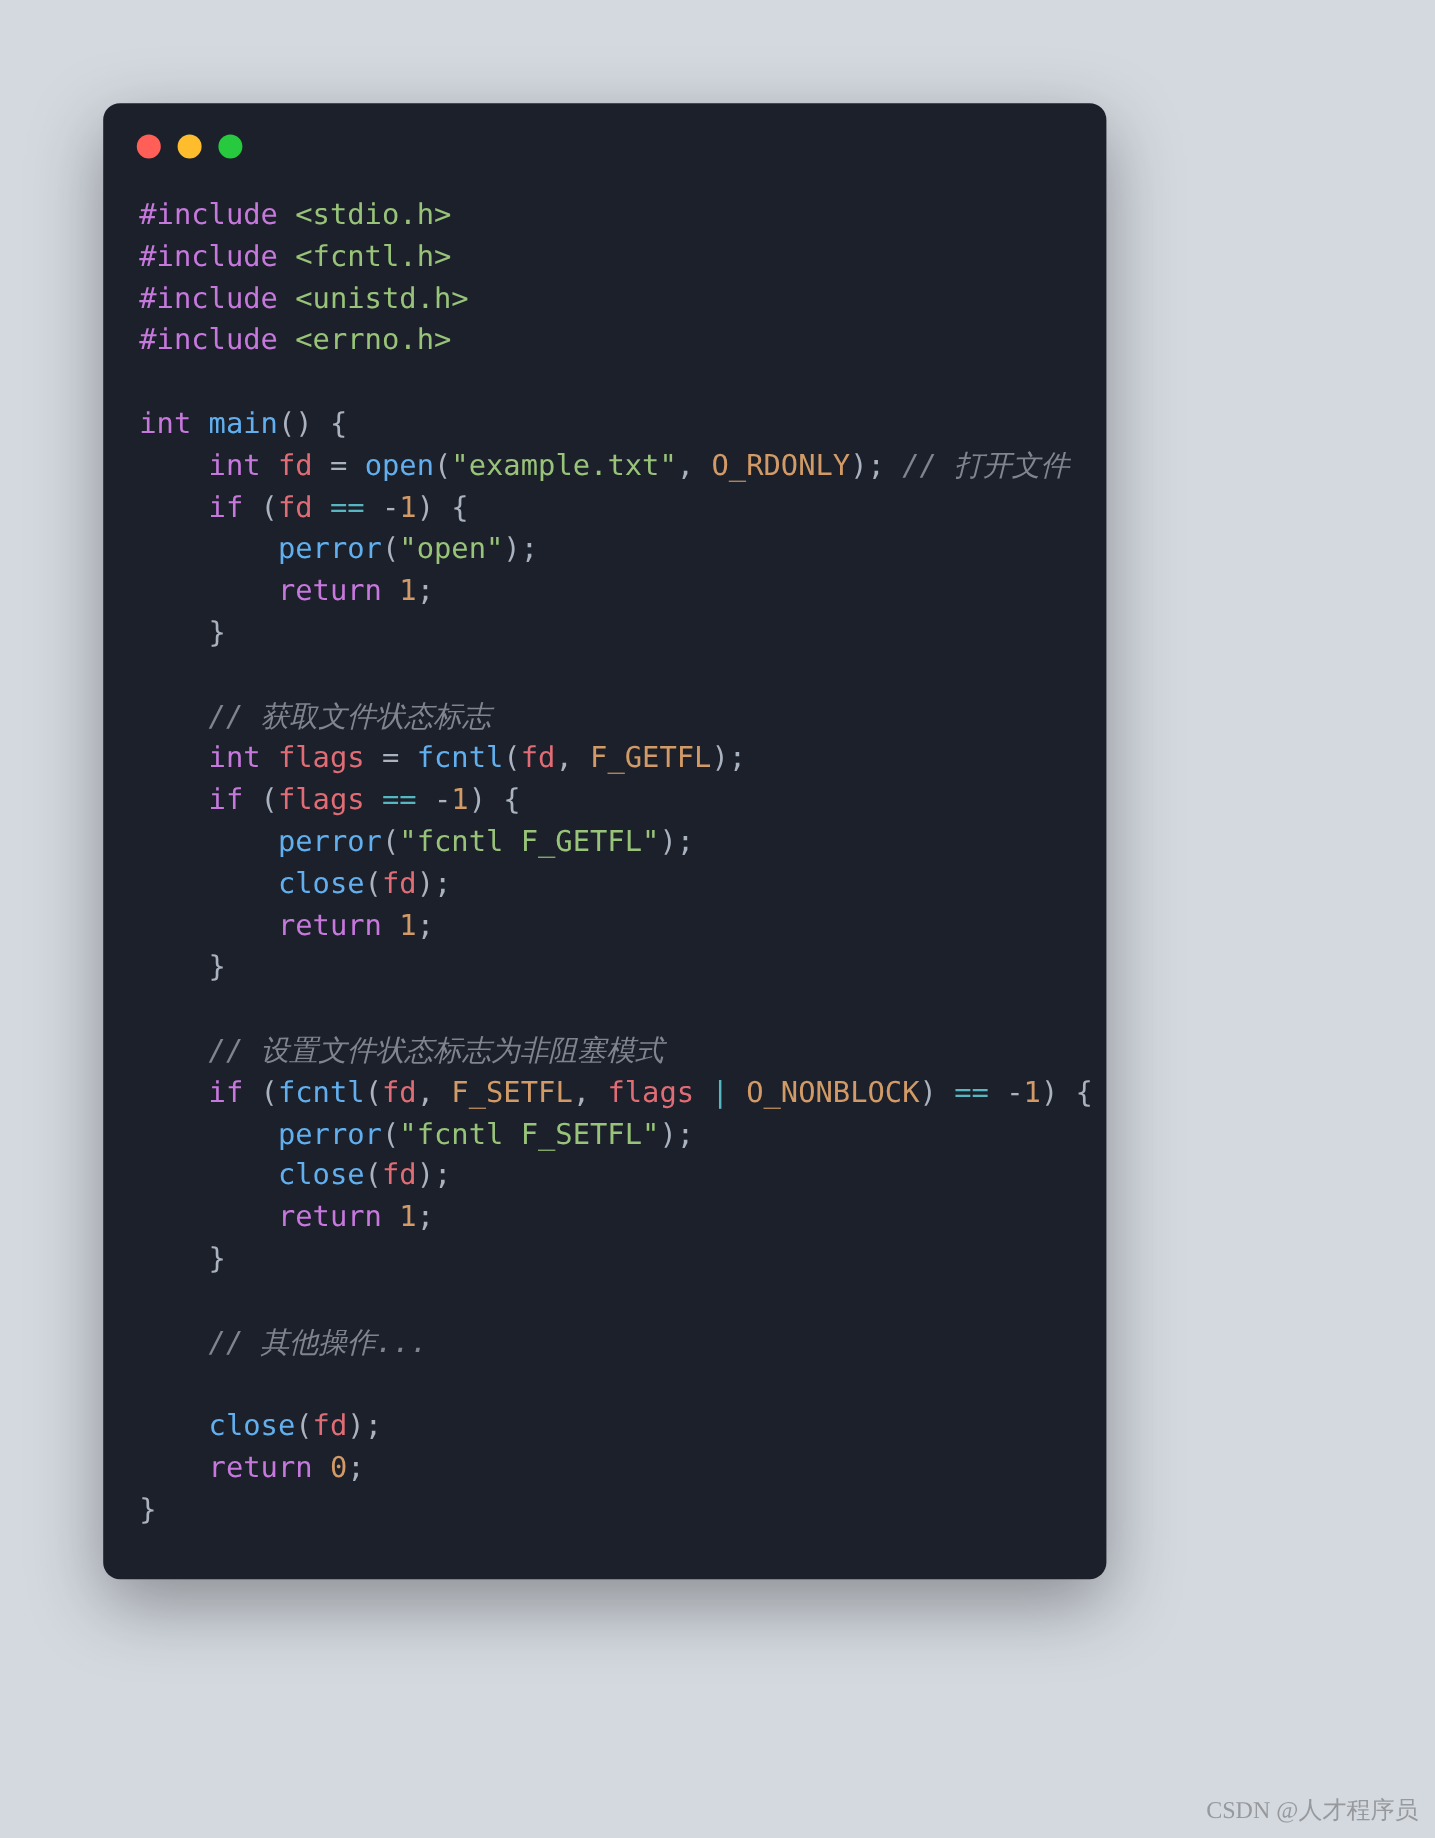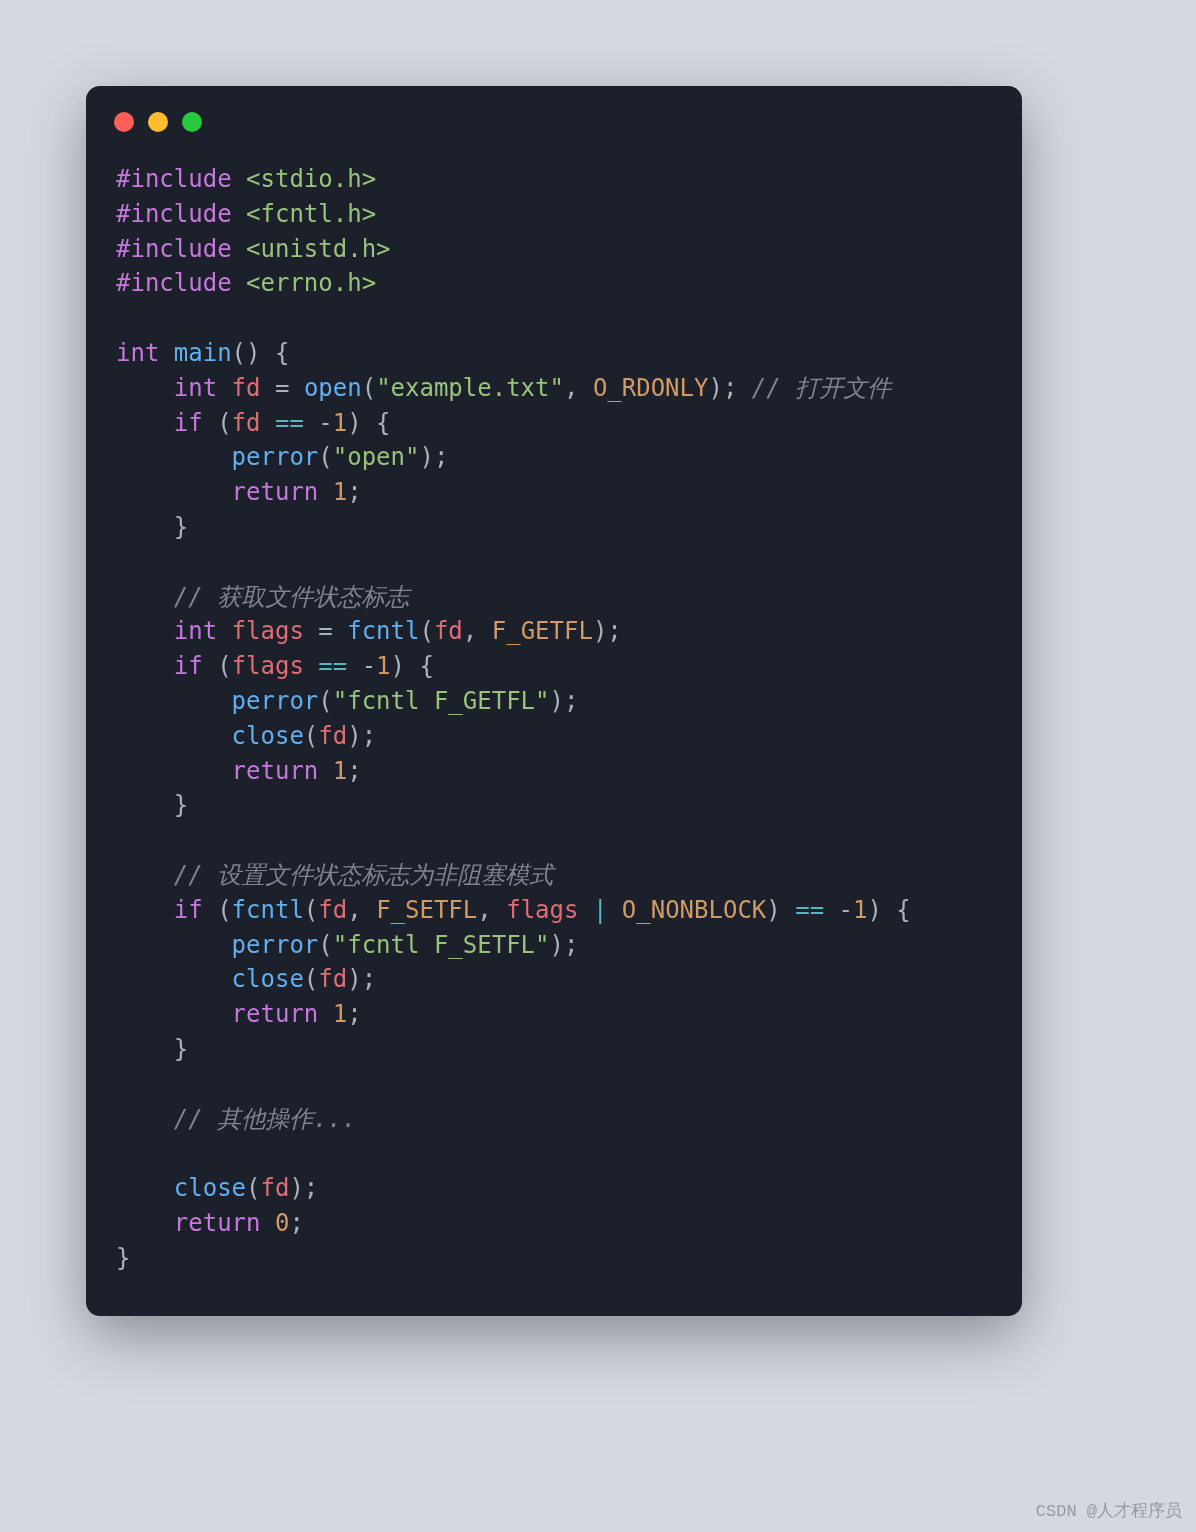--- a/index.html
+++ b/index.html
@@ -8,21 +8,21 @@
     background: #d4d9e0;
     width: 1196px;
     height: 1532px;
     font-family: "SF Mono", "Consolas", "Menlo", monospace;
     position: relative;
   }
   .window {
     position: absolute;
     left: 86px;
     top: 86px;
-    width: 936px;
+    width: 836px;
     background: #1b202a;
     border-radius: 14px;
     box-shadow: 0 20px 60px rgba(0,0,0,0.35);
     padding-bottom: 30px;
   }
   .titlebar {
     display: flex;
     align-items: center;
     gap: 14px;
     padding: 26px 28px 10px 28px;
@@ -52,22 +52,22 @@
   .num  { color: #d19a66; } 
   .cm   { color: #7f848e; font-style: italic; } 
   .op   { color: #56b6c2; } 
   .pn   { color: #abb2bf; } 
   .cst  { color: #d19a66; } 
 
   .watermark {
     position: absolute;
     right: 14px;
     bottom: 10px;
-    font-family: Liberation Mono, monospace;
-    font-size: 17px;
+    font-family: Liberation Serif, serif;
+    font-size: 20px;
     color: rgba(100,100,100,0.55);
   }
 </style>
 </head>
 <body>
 
 <div class="window">
   <div class="titlebar">
     <div class="dot red"></div>
     <div class="dot yellow"></div>

